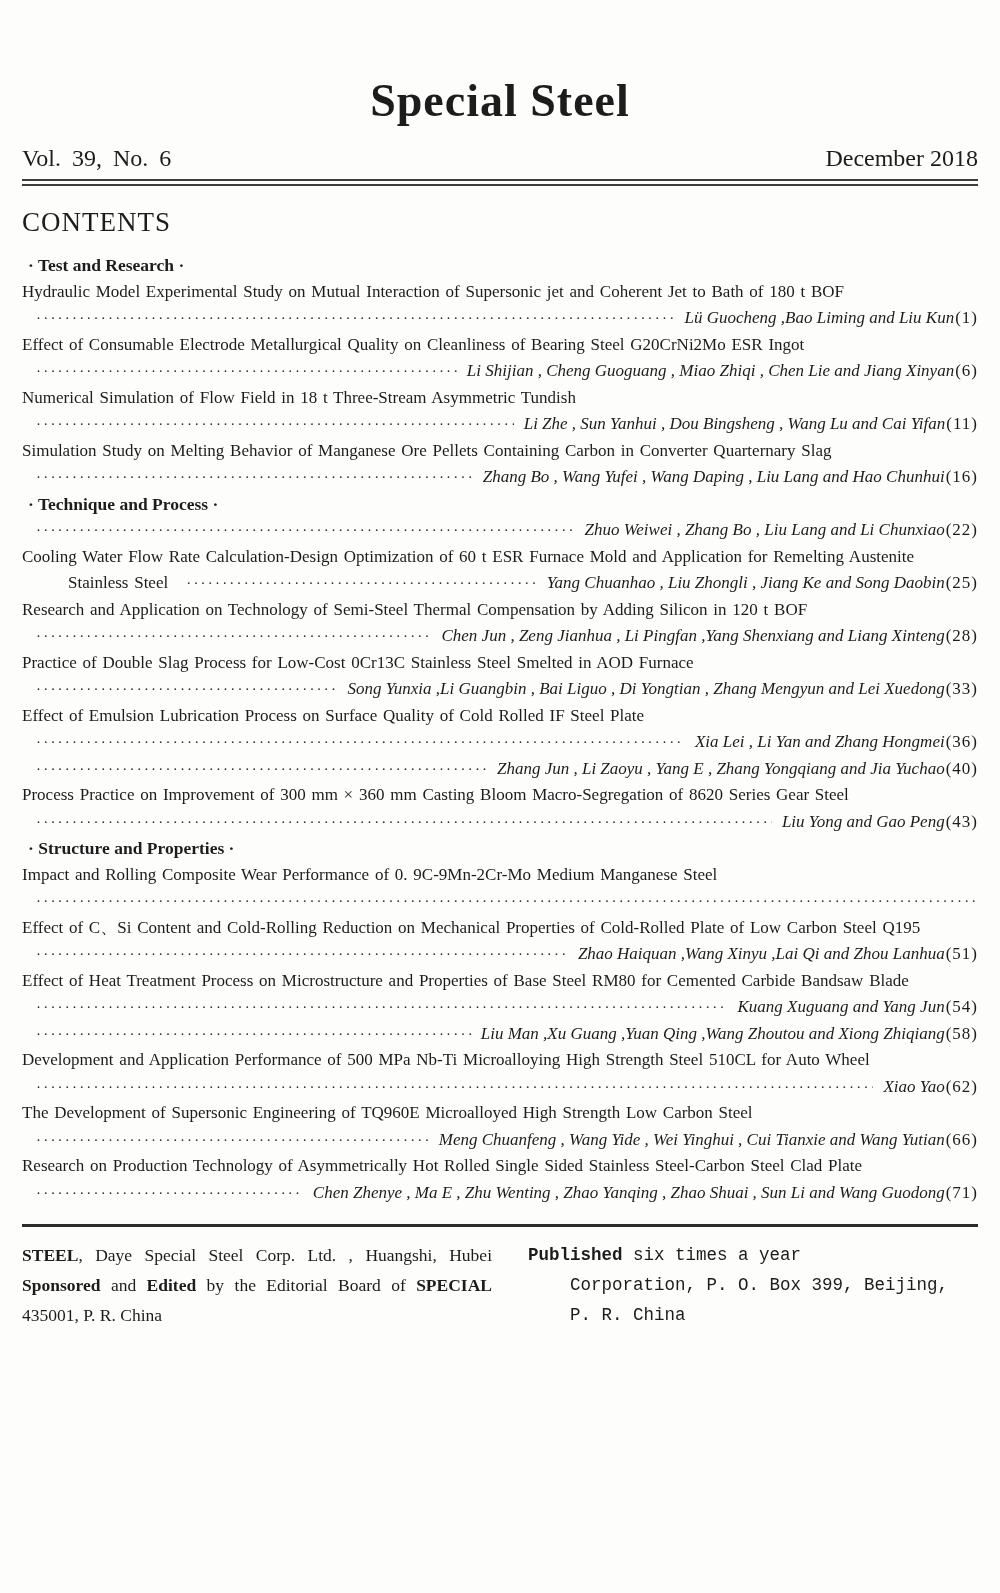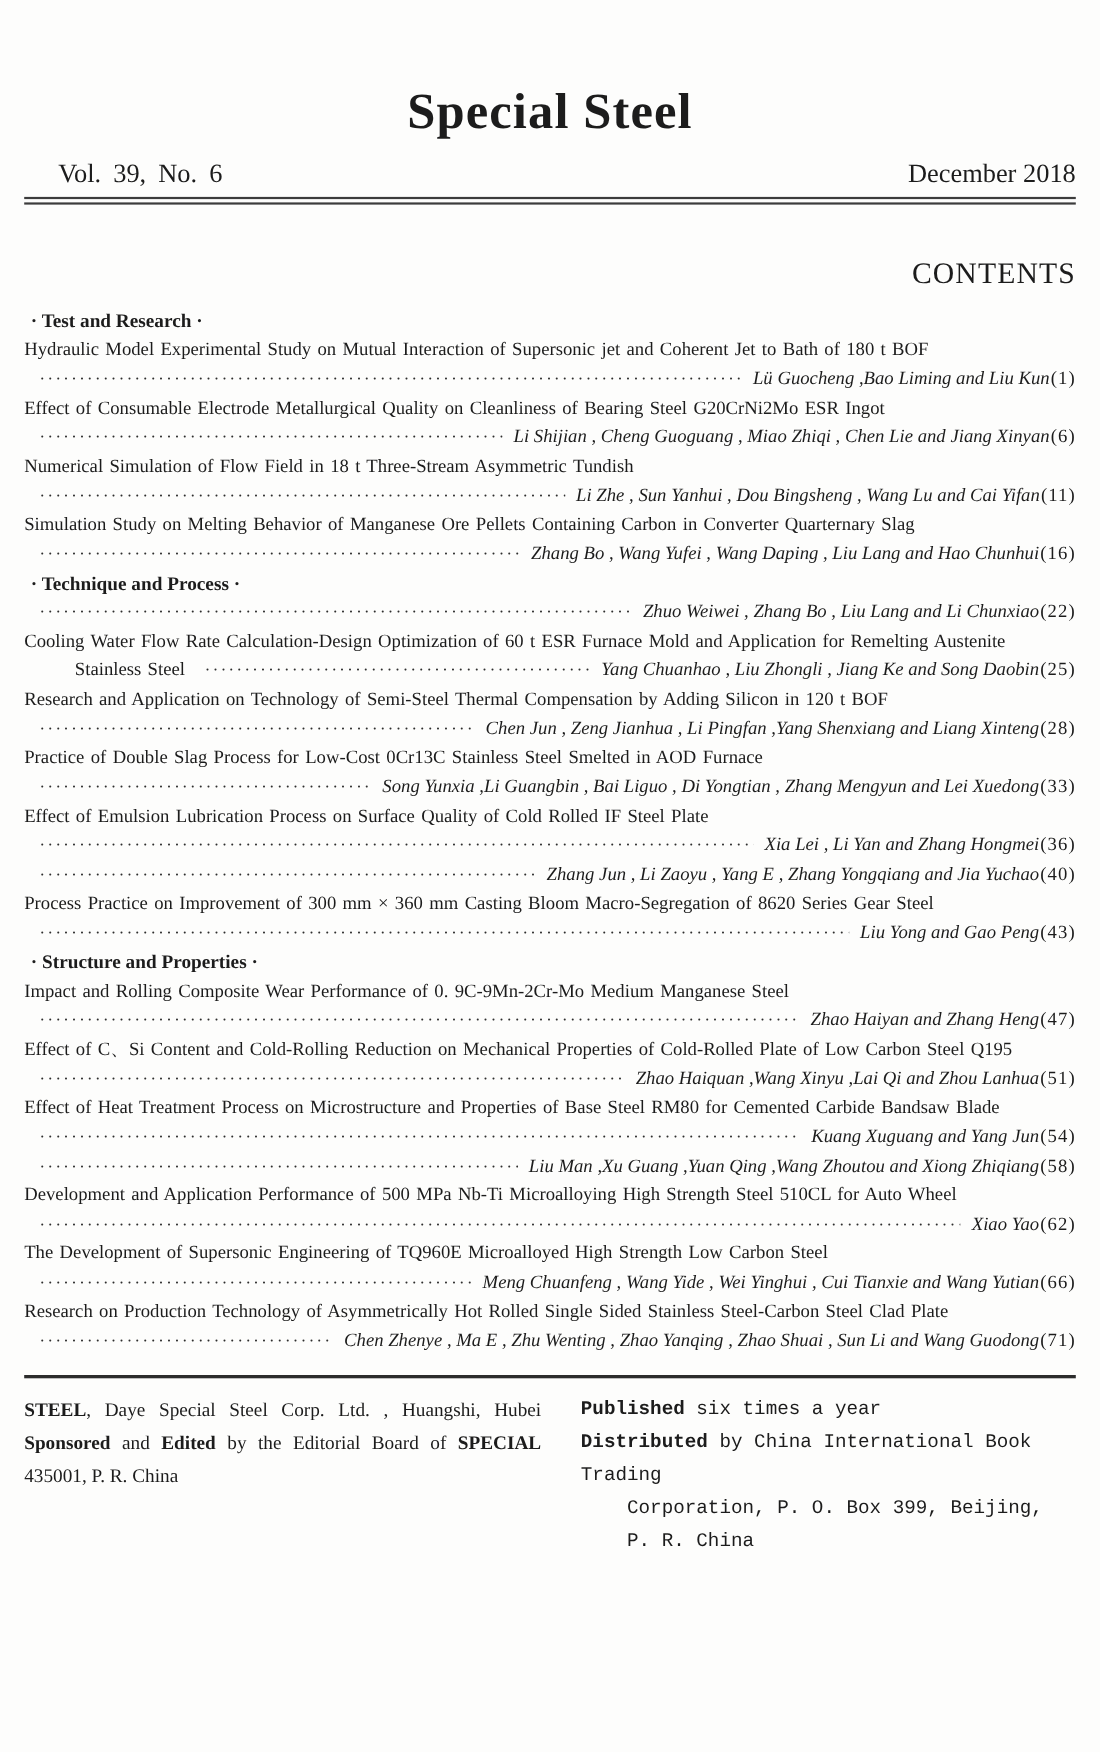--- a/index.html
+++ b/index.html
@@ -11,29 +11,29 @@
     overflow:hidden;
   }
   .page{padding:0 22px;position:relative;width:956px;}
 
   .journal-title{
     text-align:center;font-size:46px;font-weight:bold;
     padding-top:74px;letter-spacing:1px;line-height:54px;
   }
   .vol-row{
     display:flex;justify-content:space-between;align-items:flex-end;
-    font-size:24px;margin-top:16px;line-height:28px;margin-left:31px;
+    font-size:24px;margin-top:16px;line-height:28px;
   }
   .vol-issue{word-spacing:5px;}
   .double-rule{
     margin-top:7px;height:3px;
     border-top:2px solid #3c3c3c;border-bottom:2px solid #3c3c3c;
   }
   .contents-heading{
-    text-align:right;font-size:27px;margin-top:46px;line-height:32px;
+    text-align:left;font-size:27px;margin-top:20px;line-height:32px;
     letter-spacing:1px;font-weight:500;
   }
 
   .toc{margin-top:14px;font-size:17px;}
   .toc-line{height:26.5px;line-height:26.5px;white-space:nowrap;}
   .section-heading{font-weight:bold;font-size:17.5px;padding-left:6px;}
   .entry-title{word-spacing:1.5px;overflow:hidden;}
   .leader-line{display:flex;align-items:baseline;padding-left:14px;}
   .title2{white-space:nowrap;padding-left:32px;padding-right:18px;word-spacing:1.5px;}
   .dots{
@@ -141,21 +141,20 @@
         <div class="toc-line leader-line">
           <span class="dots">················································································································································································································································································································································································································</span>
           <span class="authors">Liu Yong and Gao Peng<span class="pageno">(43)</span></span>
         </div>
       </div>
       <div class="toc-line section-heading">· Structure and Properties ·</div>
       <div class="toc-entry">
         <div class="toc-line entry-title">Impact and Rolling Composite Wear Performance of 0. 9C-9Mn-2Cr-Mo Medium Manganese Steel</div>
         <div class="toc-line leader-line">
           <span class="dots">················································································································································································································································································································································································································</span>
-          <span class="authors">Zhao Haiyan and Zhang Heng<span class="pageno">(47)</span></span>
         </div>
       </div>
       <div class="toc-entry">
         <div class="toc-line entry-title">Effect of C、Si Content and Cold-Rolling Reduction on Mechanical Properties of Cold-Rolled Plate of Low Carbon Steel Q195</div>
         <div class="toc-line leader-line">
           <span class="dots">················································································································································································································································································································································································································</span>
           <span class="authors">Zhao Haiquan ,Wang Xinyu ,Lai Qi and Zhou Lanhua<span class="pageno">(51)</span></span>
         </div>
       </div>
       <div class="toc-entry">
@@ -196,17 +195,16 @@
 
   <div class="footer-rule"></div>
   <div class="footer">
     <div class="footer-col-left">
         <div class="f-line justify"><b>STEEL</b>, Daye Special Steel Corp. Ltd. , Huangshi, Hubei</div>
         <div class="f-line justify"><b>Sponsored</b> and <b>Edited</b> by the Editorial Board of <b>SPECIAL</b></div>
         <div class="f-line">435001, P. R. China</div>
       </div>
     <div class="footer-col-right">
         <div class="f-line"><b>Published</b> six times a year</div>
-        <div class="f-line"><b>Distributed</b> by China International Book Trading</div>
         <div class="f-line indent">Corporation, P. O. Box 399, Beijing, P. R. China</div>
       </div>
   </div>
 </div>
 
 </body></html>

